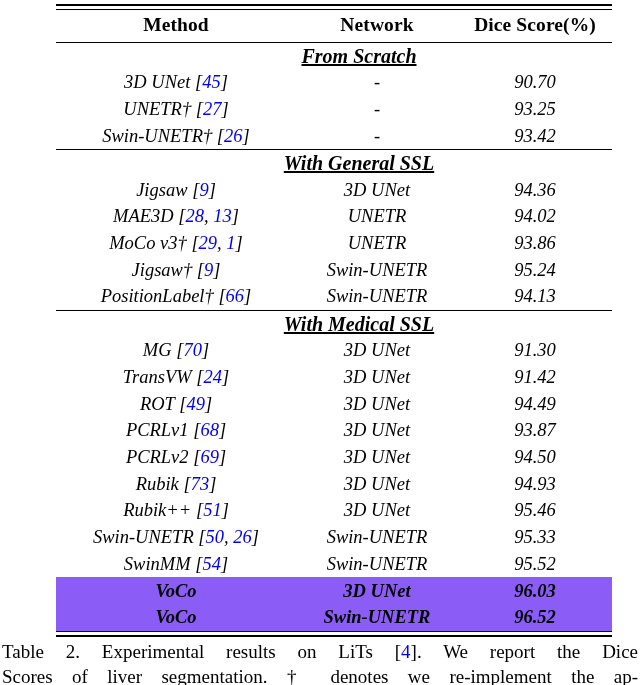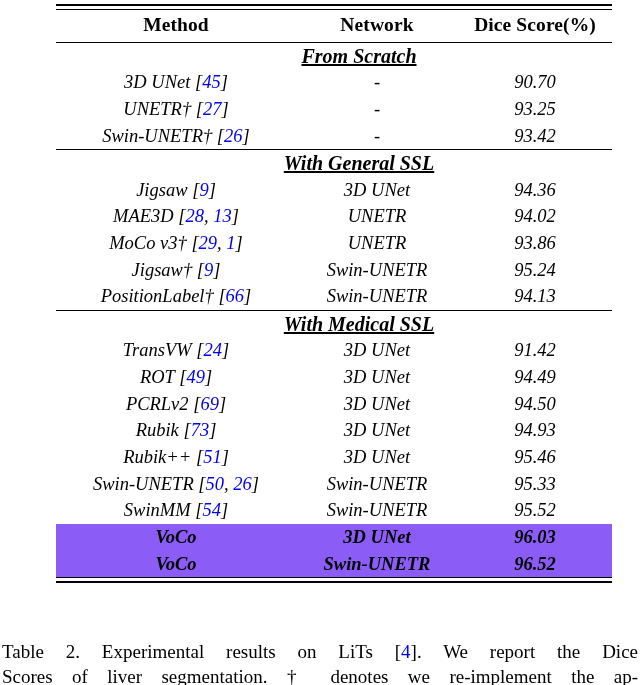--- a/index.html
+++ b/index.html
@@ -193,28 +193,38 @@
             <td class="cell">Swin-UNETR</td>
             <td class="cell">94.13</td>
           </tr>
           <tr class="rule-mid">
             <td colspan="3"></td>
           </tr>
           <tr>
             <td class="section" colspan="3">With Medical SSL</td>
           </tr>
           <tr>
+            <td class="cell"><span>MG</span> <span class="brk">[</span><span class="ref">70</span><span class="brk">]</span></td>
+            <td class="cell">3D UNet</td>
+            <td class="cell">91.30</td>
+          </tr>
+          <tr>
             <td class="cell"><span>TransVW</span> <span class="brk">[</span><span class="ref">24</span><span class="brk">]</span></td>
             <td class="cell">3D UNet</td>
             <td class="cell">91.42</td>
           </tr>
           <tr>
             <td class="cell"><span>ROT</span> <span class="brk">[</span><span class="ref">49</span><span class="brk">]</span></td>
             <td class="cell">3D UNet</td>
             <td class="cell">94.49</td>
+          </tr>
+          <tr>
+            <td class="cell"><span>PCRLv1</span> <span class="brk">[</span><span class="ref">68</span><span class="brk">]</span></td>
+            <td class="cell">3D UNet</td>
+            <td class="cell">93.87</td>
           </tr>
           <tr>
             <td class="cell"><span>PCRLv2</span> <span class="brk">[</span><span class="ref">69</span><span class="brk">]</span></td>
             <td class="cell">3D UNet</td>
             <td class="cell">94.50</td>
           </tr>
           <tr>
             <td class="cell"><span>Rubik</span> <span class="brk">[</span><span class="ref">73</span><span class="brk">]</span></td>
             <td class="cell">3D UNet</td>
             <td class="cell">94.93</td>

